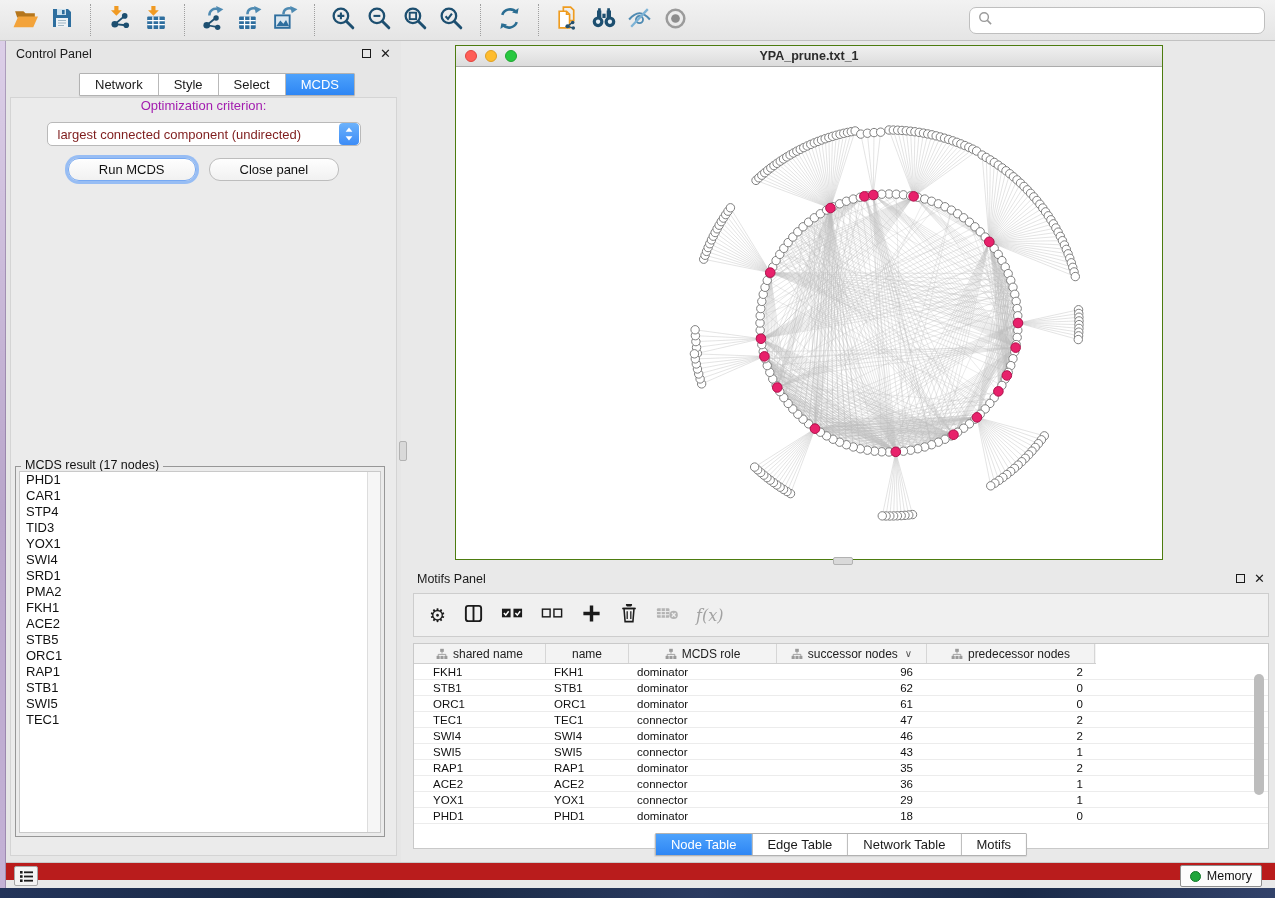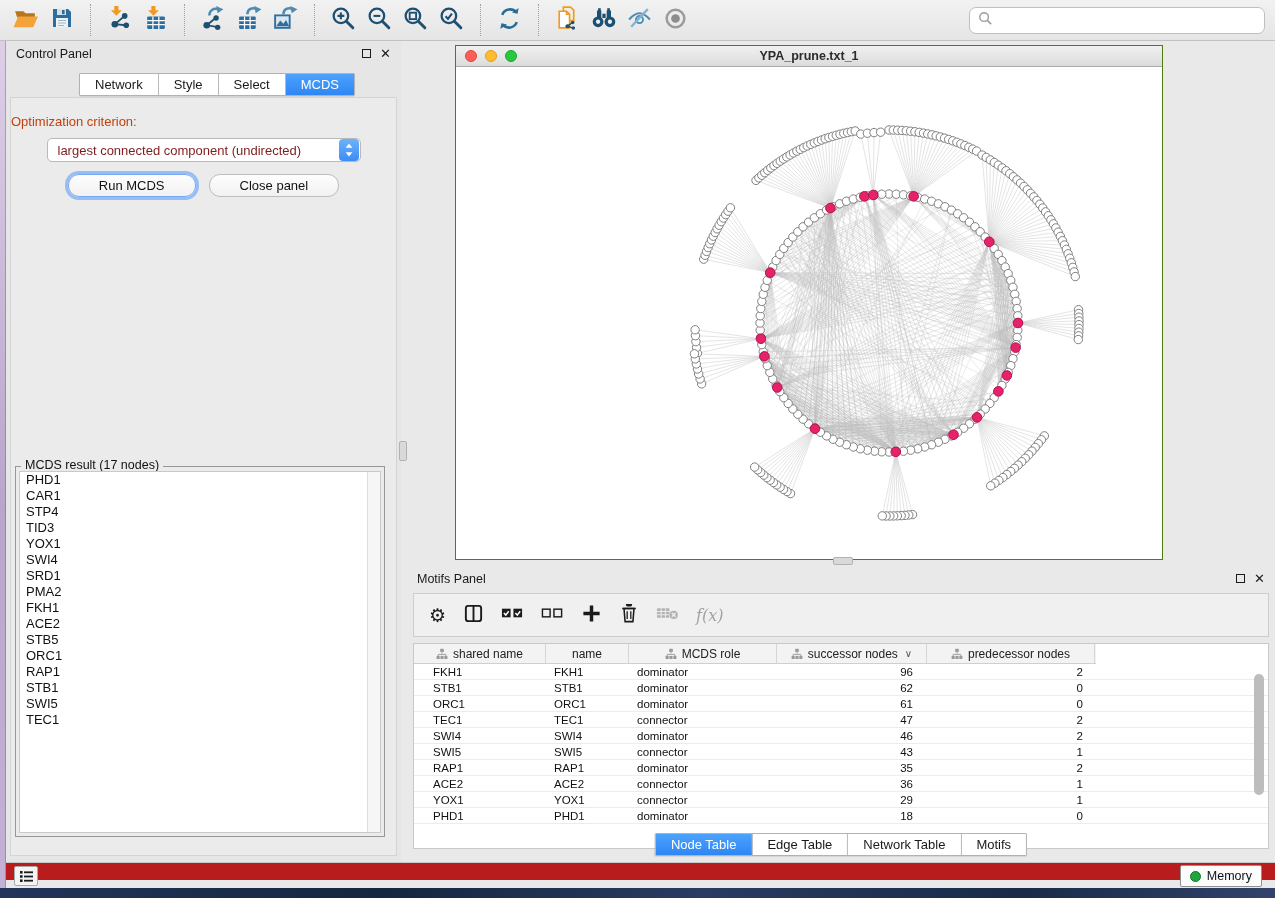--- a/index.html
+++ b/index.html
@@ -34,21 +34,21 @@
   .seg:last-child{border-right:none;}
   .seg.active{background:linear-gradient(#4da2fc,#2e86f4);color:#fff;}
   .btn{background:linear-gradient(#fefefe,#f1f1f1);border:1px solid #bdbdbd;border-radius:11px;height:23px;
     padding:0 30px;font-size:13px;color:#111;display:flex;align-items:center;}
   .btn.focus{box-shadow:0 0 0 3px rgba(82,151,252,.55);border-color:#77a9f2;}
 
   
   .cpanel{position:absolute;left:6px;top:41px;width:395px;height:821px;background:#e6e6e6;}
   .cptabs{position:absolute;left:73px;top:32px;}
   .cpcontent{position:absolute;left:4px;right:4px;top:56px;bottom:6px;background:#ebebeb;border:1px solid #d4d4d4;}
-  .optlabel{margin-top:16px;font-size:13px;color:#c2410c;}
+  .optlabel{text-align:center;font-size:13px;color:#a21caf;}
   .dropdown{position:relative;margin:9px auto 0;width:314px;height:24px;background:#fff;border:1px solid #b9b9b9;
     border-radius:5px;display:flex;align-items:center;}
   .dropdown .dd-text{flex:1;font-size:13px;padding:0 4px 0 10px;color:#7f1d1d;white-space:nowrap;overflow:hidden;}
   .dd-step{width:20px;height:22px;border-radius:4px;background:linear-gradient(#6cb2fb,#3c8cf7);
     display:flex;align-items:center;justify-content:center;margin-right:1px;}
   .btnrow{display:flex;justify-content:center;gap:13px;margin-top:12px;}
   .fieldset{position:absolute;left:4px;right:11px;top:368px;bottom:18px;border:1px solid #979797;}
   .legend{position:absolute;top:-9px;left:5px;background:#ebebeb;padding:0 4px;font-size:12.5px;color:#111;}
   .mcds-list{position:absolute;left:3px;right:3px;top:4px;bottom:3px;background:#fff;border:1px solid #c9c9c9;overflow:hidden;}
   .mcds-scroll{position:absolute;right:0;top:0;bottom:0;width:13px;background:#f6f6f6;border-left:1px solid #ddd;}

